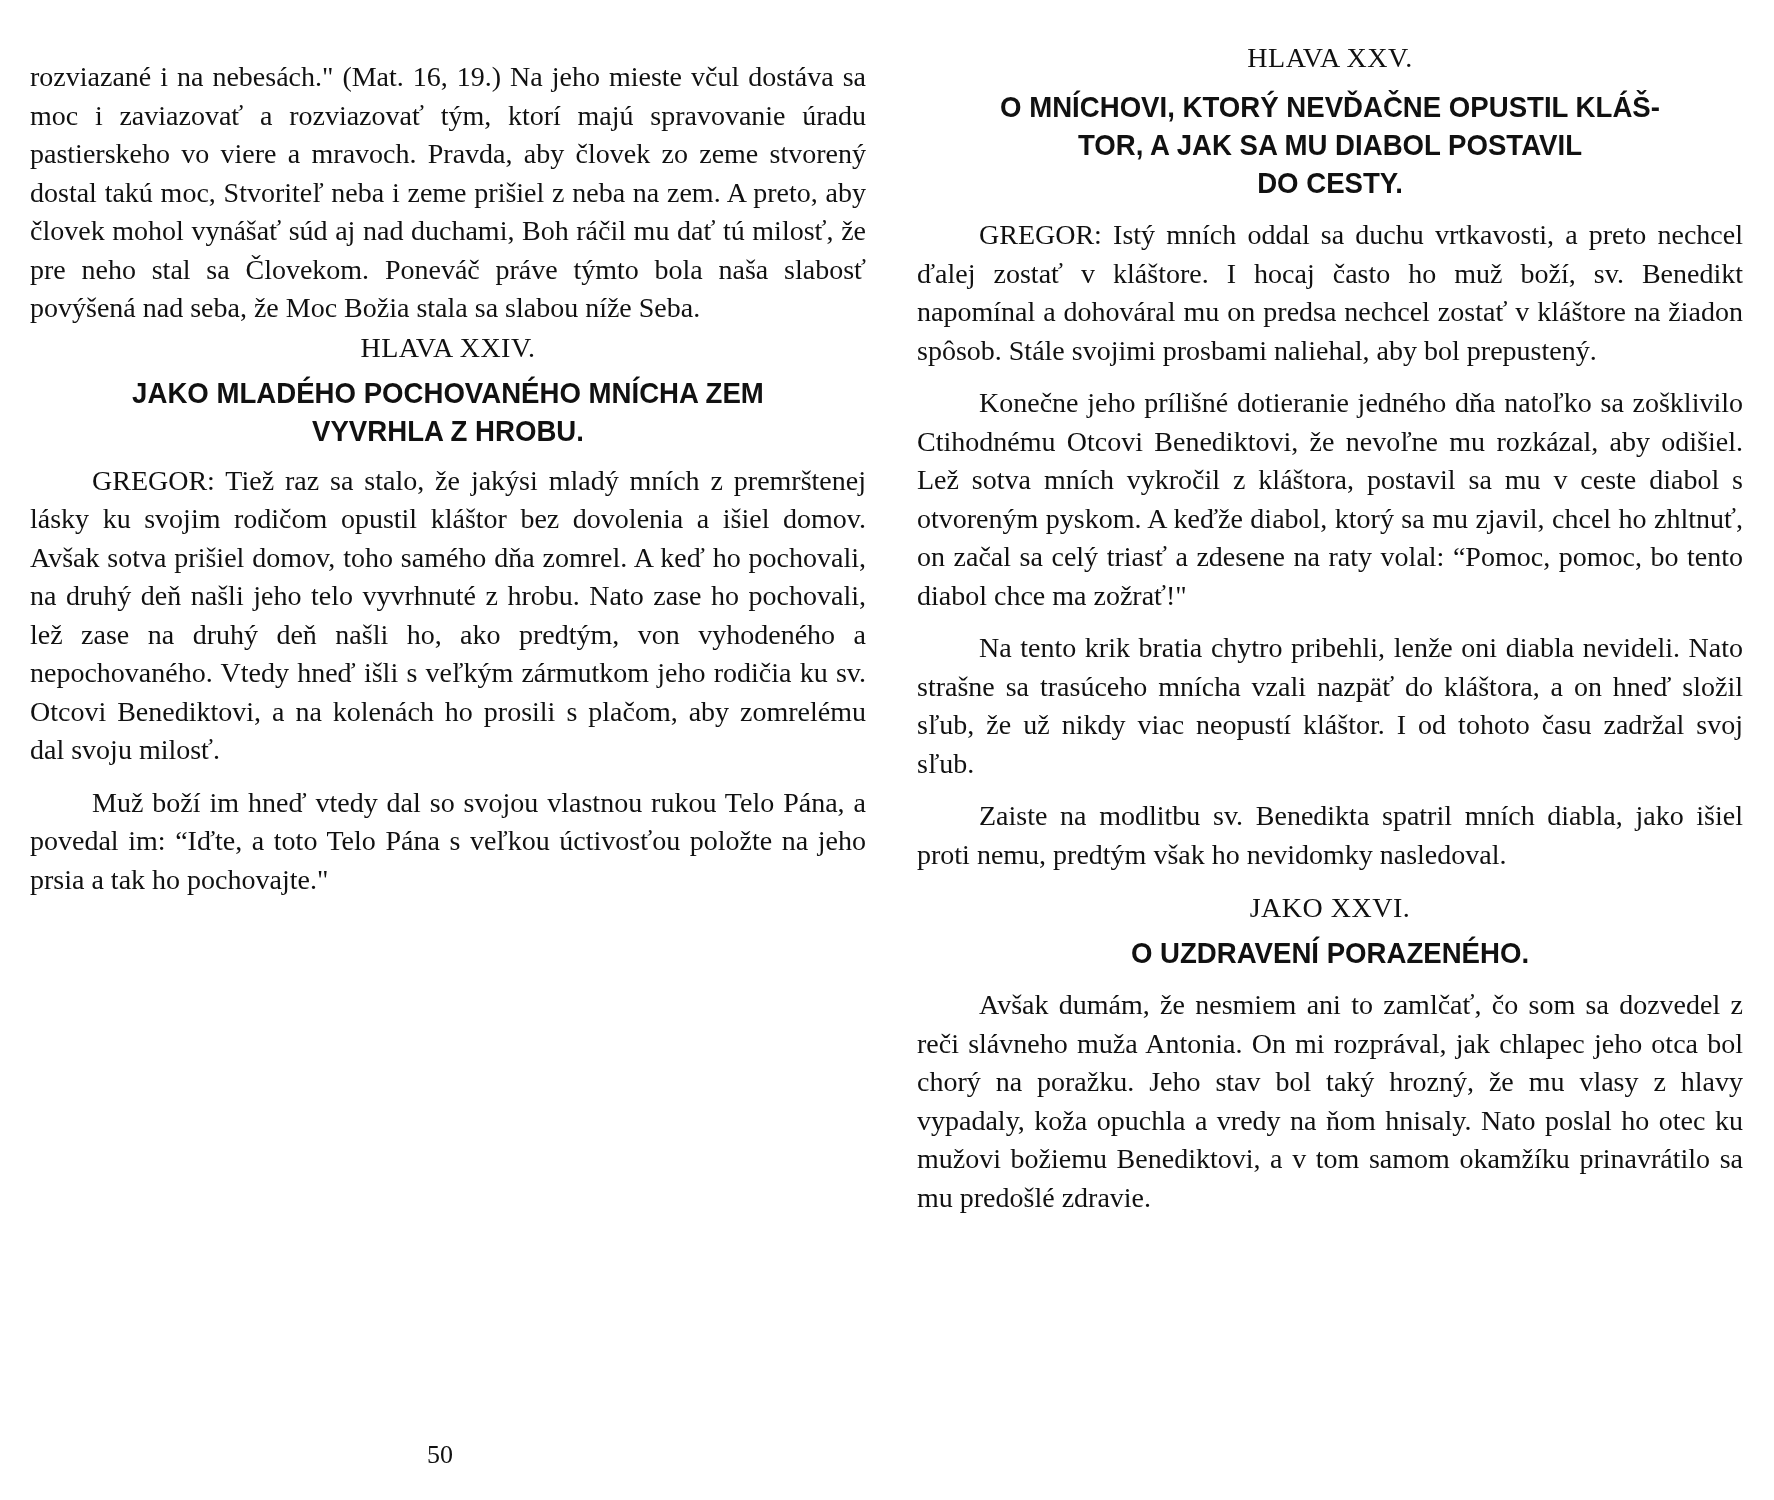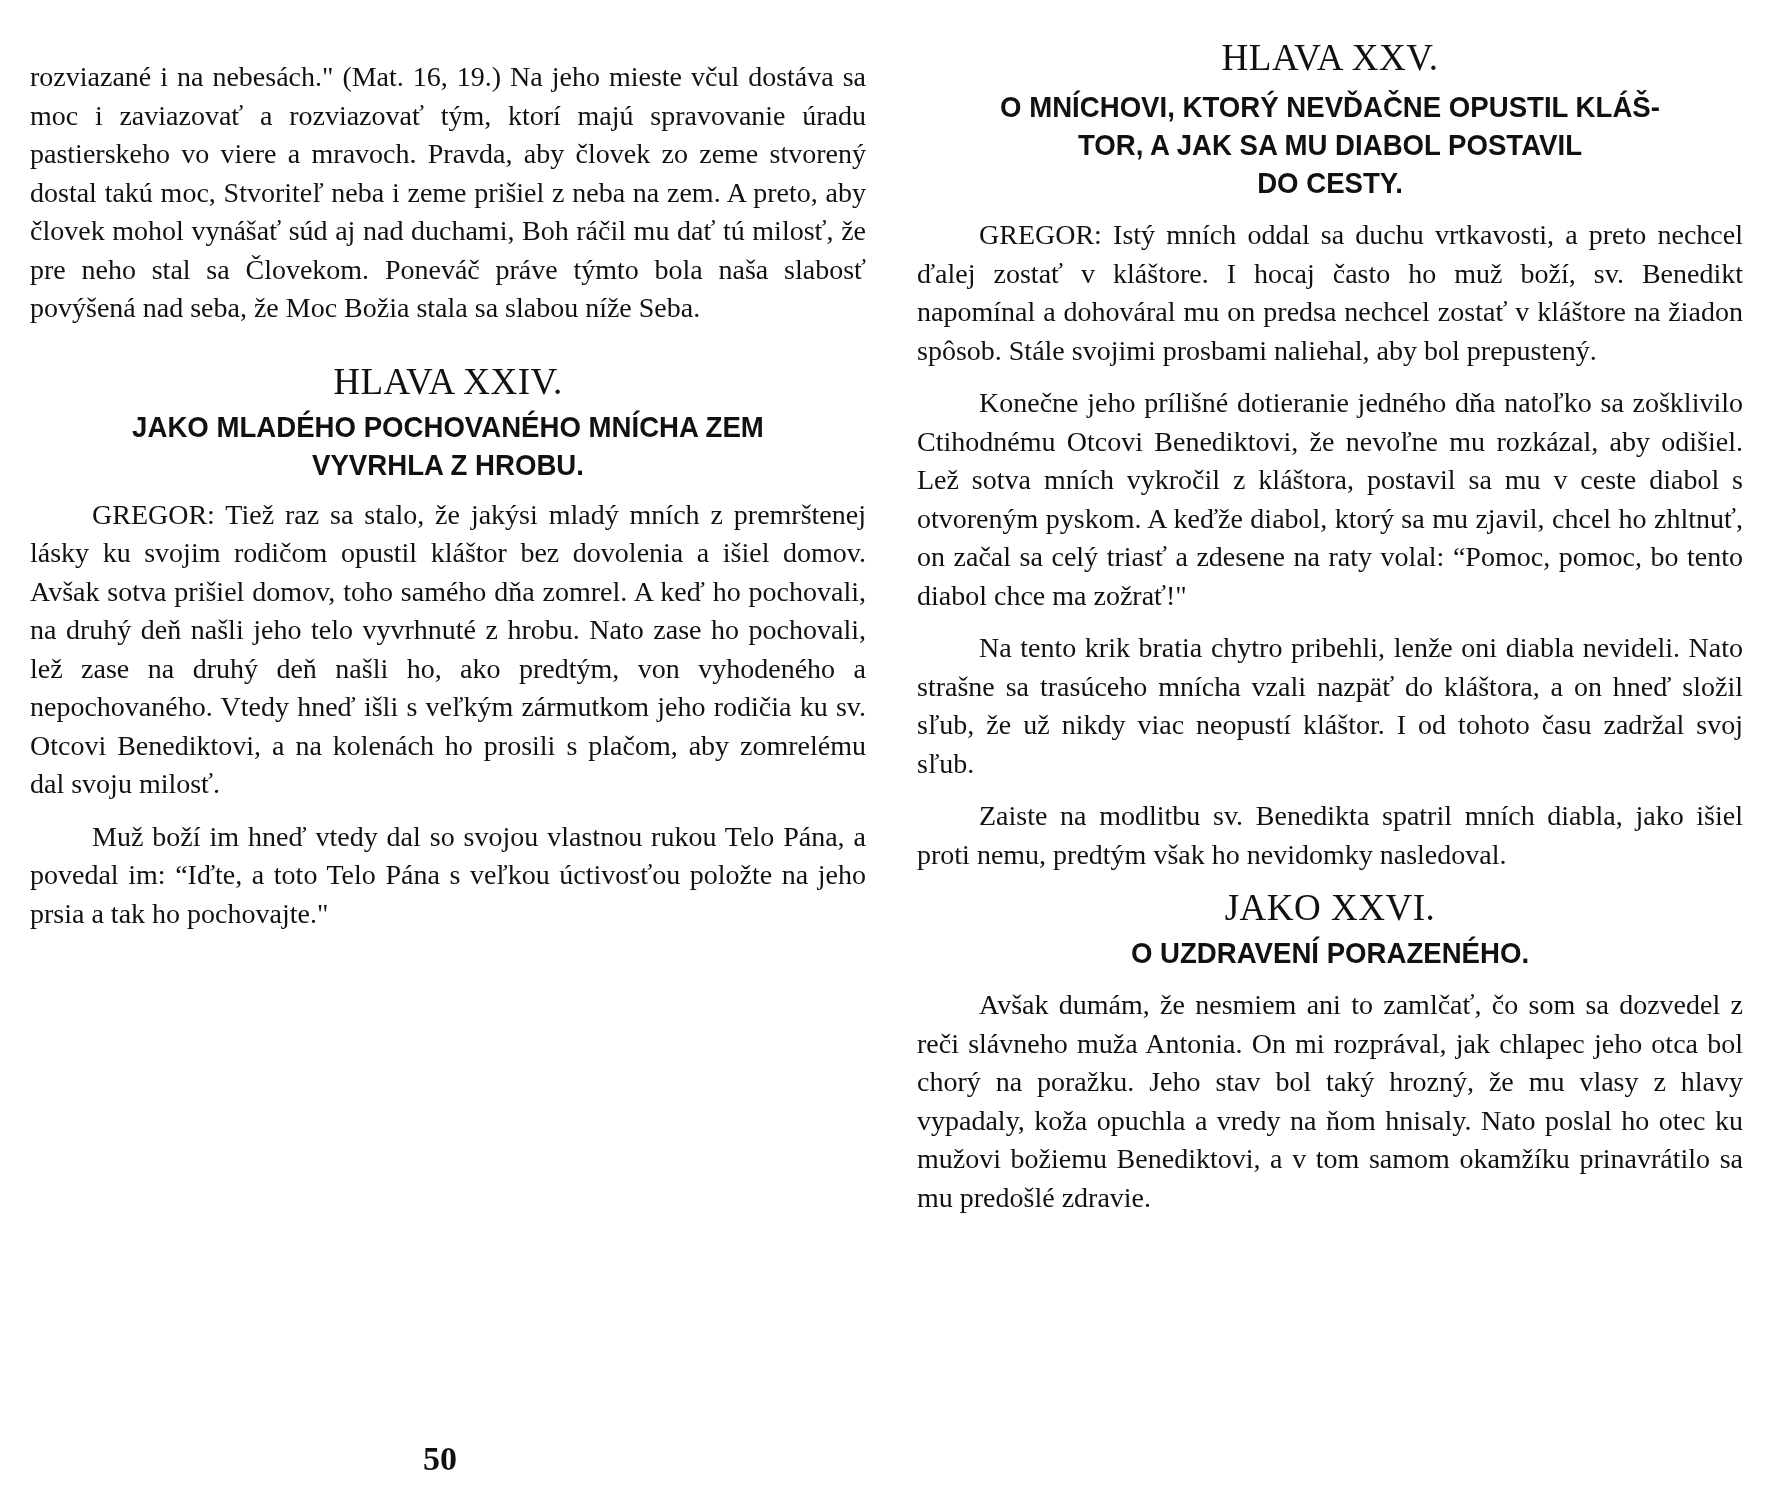--- a/index.html
+++ b/index.html
@@ -4,30 +4,30 @@
 <style>
   html, body { margin:0; padding:0; background:#ffffff; }
   body { width:1774px; height:1500px; position:relative; overflow:hidden;
          font-family:"Liberation Serif","DejaVu Serif",serif; color:#111; }
   .col { position:absolute; top:58px; }
   .col-left { left:30px; width:836px; }
   .col-right { left:917px; width:826px; top:38px; }
   p { margin:0; font-size:28px; line-height:38.5px; text-align:justify; text-indent:0; }
   p.indent { text-indent:62px; }
   .gap { margin-top:14px; }
-  .hlava { text-align:center; font-size:37px; line-height:40px; letter-spacing:0.5px; margin:0; font-weight:normal; }
+  .hlava { text-align:center; font-size:28px; line-height:40px; letter-spacing:0.5px; margin:0; font-weight:normal; }
   .title { text-align:center; font-size:30px; line-height:38px; font-weight:bold; margin:6px 0 0 0; font-family:"Liberation Sans","DejaVu Sans",sans-serif; transform:scaleX(0.92); }
-  .page-num { position:absolute; left:0; width:880px; top:1440px; text-align:center; font-size:34px; font-weight:bold; }
+  .page-num { position:absolute; left:0; width:880px; top:1440px; text-align:center; font-size:26px; font-weight:normal; }
 </style>
 </head>
 <body>
 
 <div class="col col-left">
   <p>rozviazané i na nebesách." (Mat. 16, 19.) Na jeho mieste včul dostáva sa moc i zaviazovať a rozviazovať tým, ktorí majú spravovanie úradu pastierskeho vo viere a mravoch. Pravda, aby človek zo zeme stvorený dostal takú moc, Stvoriteľ neba i zeme prišiel z neba na zem. A preto, aby človek mohol vynášať súd aj nad duchami, Boh ráčil mu dať tú milosť, že pre neho stal sa Človekom. Poneváč práve týmto bola naša slabosť povýšená nad seba, že Moc Božia stala sa slabou níže Seba.</p>
-  <h2 class="hlava" style="margin-top:34px">HLAVA XXIV.</h2>
+  <h2 class="hlava" style="">HLAVA XXIV.</h2>
   <h3 class="title" style="padding:0 20px">JAKO MLADÉHO POCHOVANÉHO MNÍCHA ZEM VYVRHLA Z HROBU.</h3>
   <p class="indent" style="margin-top:12px">GREGOR: Tiež raz sa stalo, že jakýsi mladý mních z premrštenej lásky ku svojim rodičom opustil kláštor bez dovolenia a išiel domov. Avšak sotva prišiel domov, toho samého dňa zomrel. A keď ho pochovali, na druhý deň našli jeho telo vyvrhnuté z hrobu. Nato zase ho pochovali, lež zase na druhý deň našli ho, ako predtým, von vyhodeného a nepochovaného. Vtedy hneď išli s veľkým zármutkom jeho rodičia ku sv. Otcovi Benediktovi, a na kolenách ho prosili s plačom, aby zomrelému dal svoju milosť.</p>
   <p class="indent gap">Muž boží im hneď vtedy dal so svojou vlastnou rukou Telo Pána, a povedal im: “Iďte, a toto Telo Pána s veľkou úctivosťou položte na jeho prsia a tak ho pochovajte."</p>
 </div>
 <div class="page-num">50</div>
 
 <div class="col col-right">
   <h2 class="hlava">HLAVA XXV.</h2>
   <div class="title" style="margin-top:10px">
     <div>O MNÍCHOVI, KTORÝ NEVĎAČNE OPUSTIL KLÁŠ-</div>

